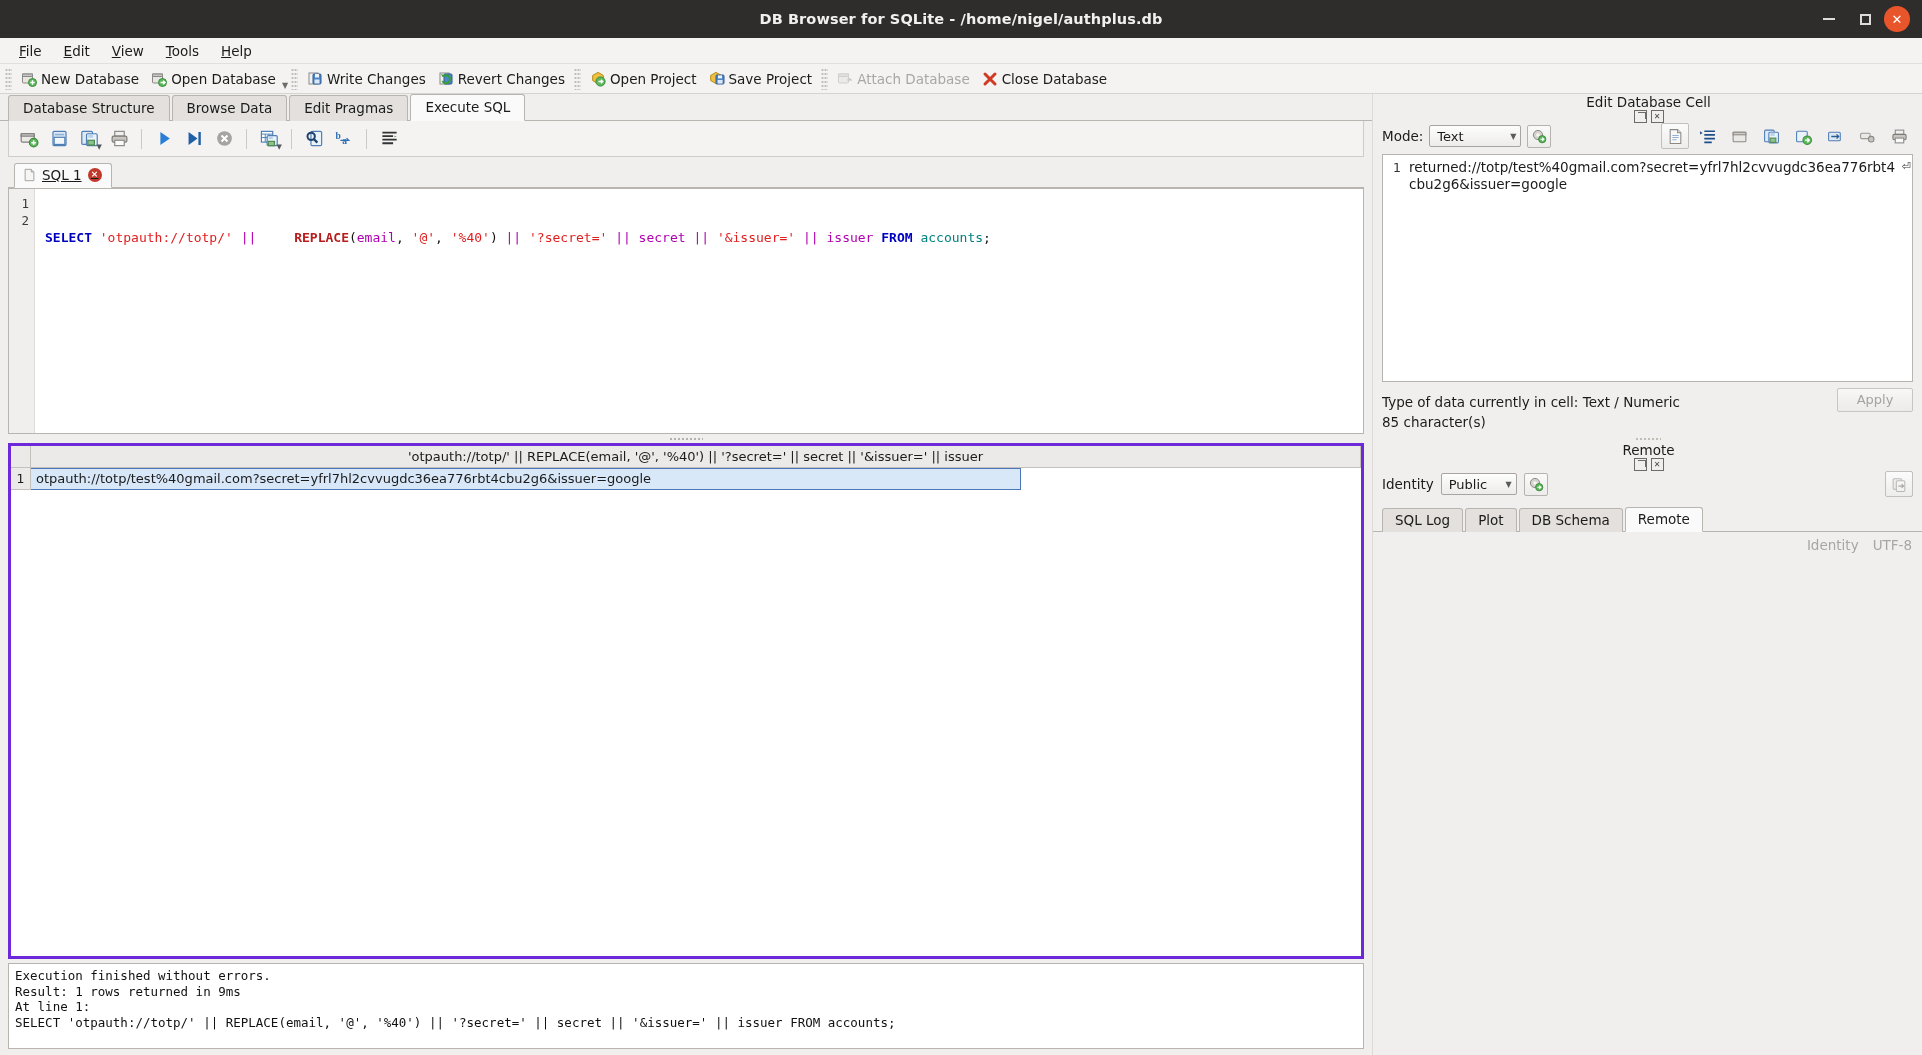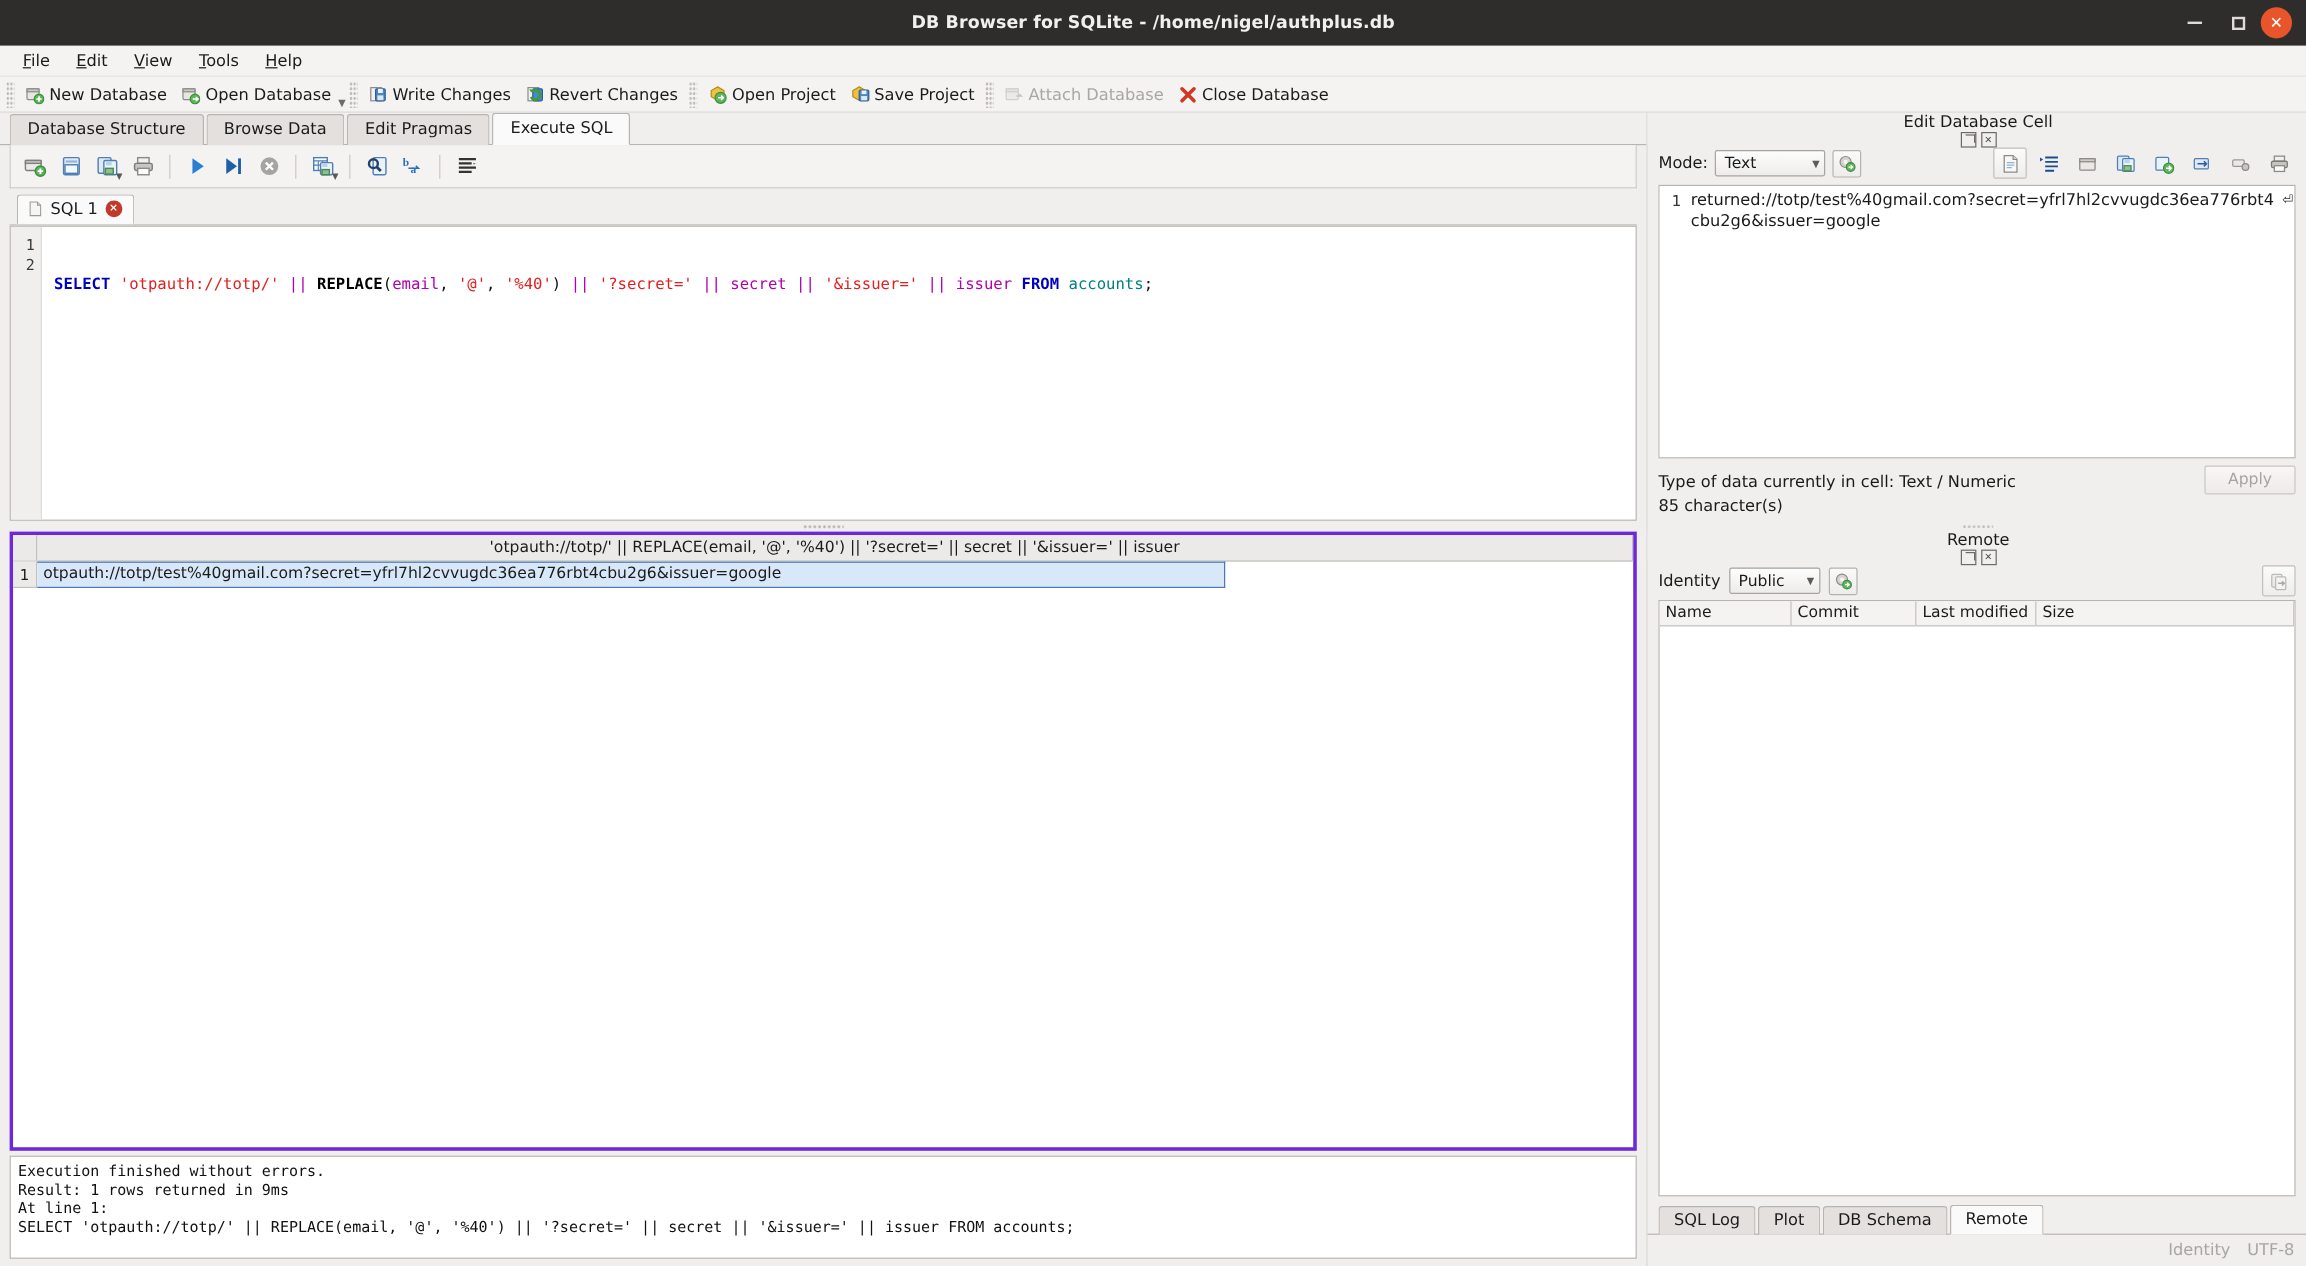--- a/index.html
+++ b/index.html
@@ -115,24 +115,25 @@
     margin: 0 8px;
     padding-left: 6px;
     gap: 2px;
   }
   .ed-ico-btn { width: 28px; height: 28px; display:flex; align-items:center; justify-content:center; position: relative;}
   .ed-sep { width: 1px; height: 20px; background: #cbc8c5; margin: 0 6px; }
   .mini-caret { position:absolute; right:1px; bottom:2px; font-size:7px; color:#55595c;}
 
   
   .sqltabstrip {
-    display: flex; align-items: flex-start; height: 27px;
+    display: flex; align-items: center; height: 27px;
     margin: 4px 8px 0 8px;
     border-bottom: 1px solid #b8b4b0;
     padding-left: 6px;
+    text-decoration: underline;
   }
   .sqltab {
     display: flex; align-items: center; gap: 6px;
     padding: 3px 9px 4px 8px;
     background: #fbfafa;
     border: 1px solid #b8b4b0;
     border-bottom: 1px solid #fbfafa;
     border-radius: 3px 3px 0 0;
     font-size: 13.5px;
     position: relative; top: 1px;
@@ -161,21 +162,21 @@
     background: #f0efee;
     border-right: 1px solid #dedbd8;
     text-align: right;
     padding: 6px 5px 0 0;
     color: #3c3c3c;
     line-height: 17px;
     font-size: 12.5px;
   }
   .codearea { padding: 6px 0 0 10px; line-height: 17px; white-space: pre; }
   .k-kw { color: #0000c0; font-weight: bold; }
-  .k-fn { color: #000000; font-weight: bold; }
+  .k-fn { color: #b91c1c; font-weight: bold; margin-left: 30px; }
   .k-str { color: #e02020; }
   .k-id { color: #b000b0; }
   .k-tbl { color: #008080; }
   .k-plain { color: #111; }
 
   
   .hsplit { height: 9px; display:flex; align-items:center; justify-content:center; }
   .hsplit i {
     display:block; width: 34px; height: 4px;
     background-image: radial-gradient(circle, #b4b0ac 1px, transparent 1.2px);
@@ -738,28 +739,20 @@
       </div>
       <div class="remote-right ct-btn boxed">
         <svg width="17" height="17" viewBox="0 0 16 16" opacity=".55">
           <rect x="2" y="2.5" width="8" height="10" rx="1" fill="#e9e7e4" stroke="#8d8a86"></rect>
           <rect x="5" y="4.5" width="8" height="10" rx="1" fill="#f5f4f2" stroke="#8d8a86"></rect>
           <path d="M7 9.5h4.5M10 7.8l1.8 1.7-1.8 1.7" stroke="#6e6b68" stroke-width="1.1" fill="none"></path>
         </svg>
       </div>
     </div>
 
-    <div class="rtable">
-      <div class="rt-head">
-        <div class="rt-th" style="width:110px">Name</div>
-        <div class="rt-th" style="width:104px">Commit</div>
-        <div class="rt-th" style="width:100px">Last modified</div>
-        <div class="rt-th" style="flex:1">Size</div>
-      </div>
-    </div>
 
     <div class="bottom-tabs">
       <div class="btab"><span>SQL Log</span></div>
       <div class="btab"><span>Plot</span></div>
       <div class="btab"><span>DB Schema</span></div>
       <div class="btab active"><span>Remote</span></div>
     </div>
 
     <div class="statusline">
       <span>Identity</span>

